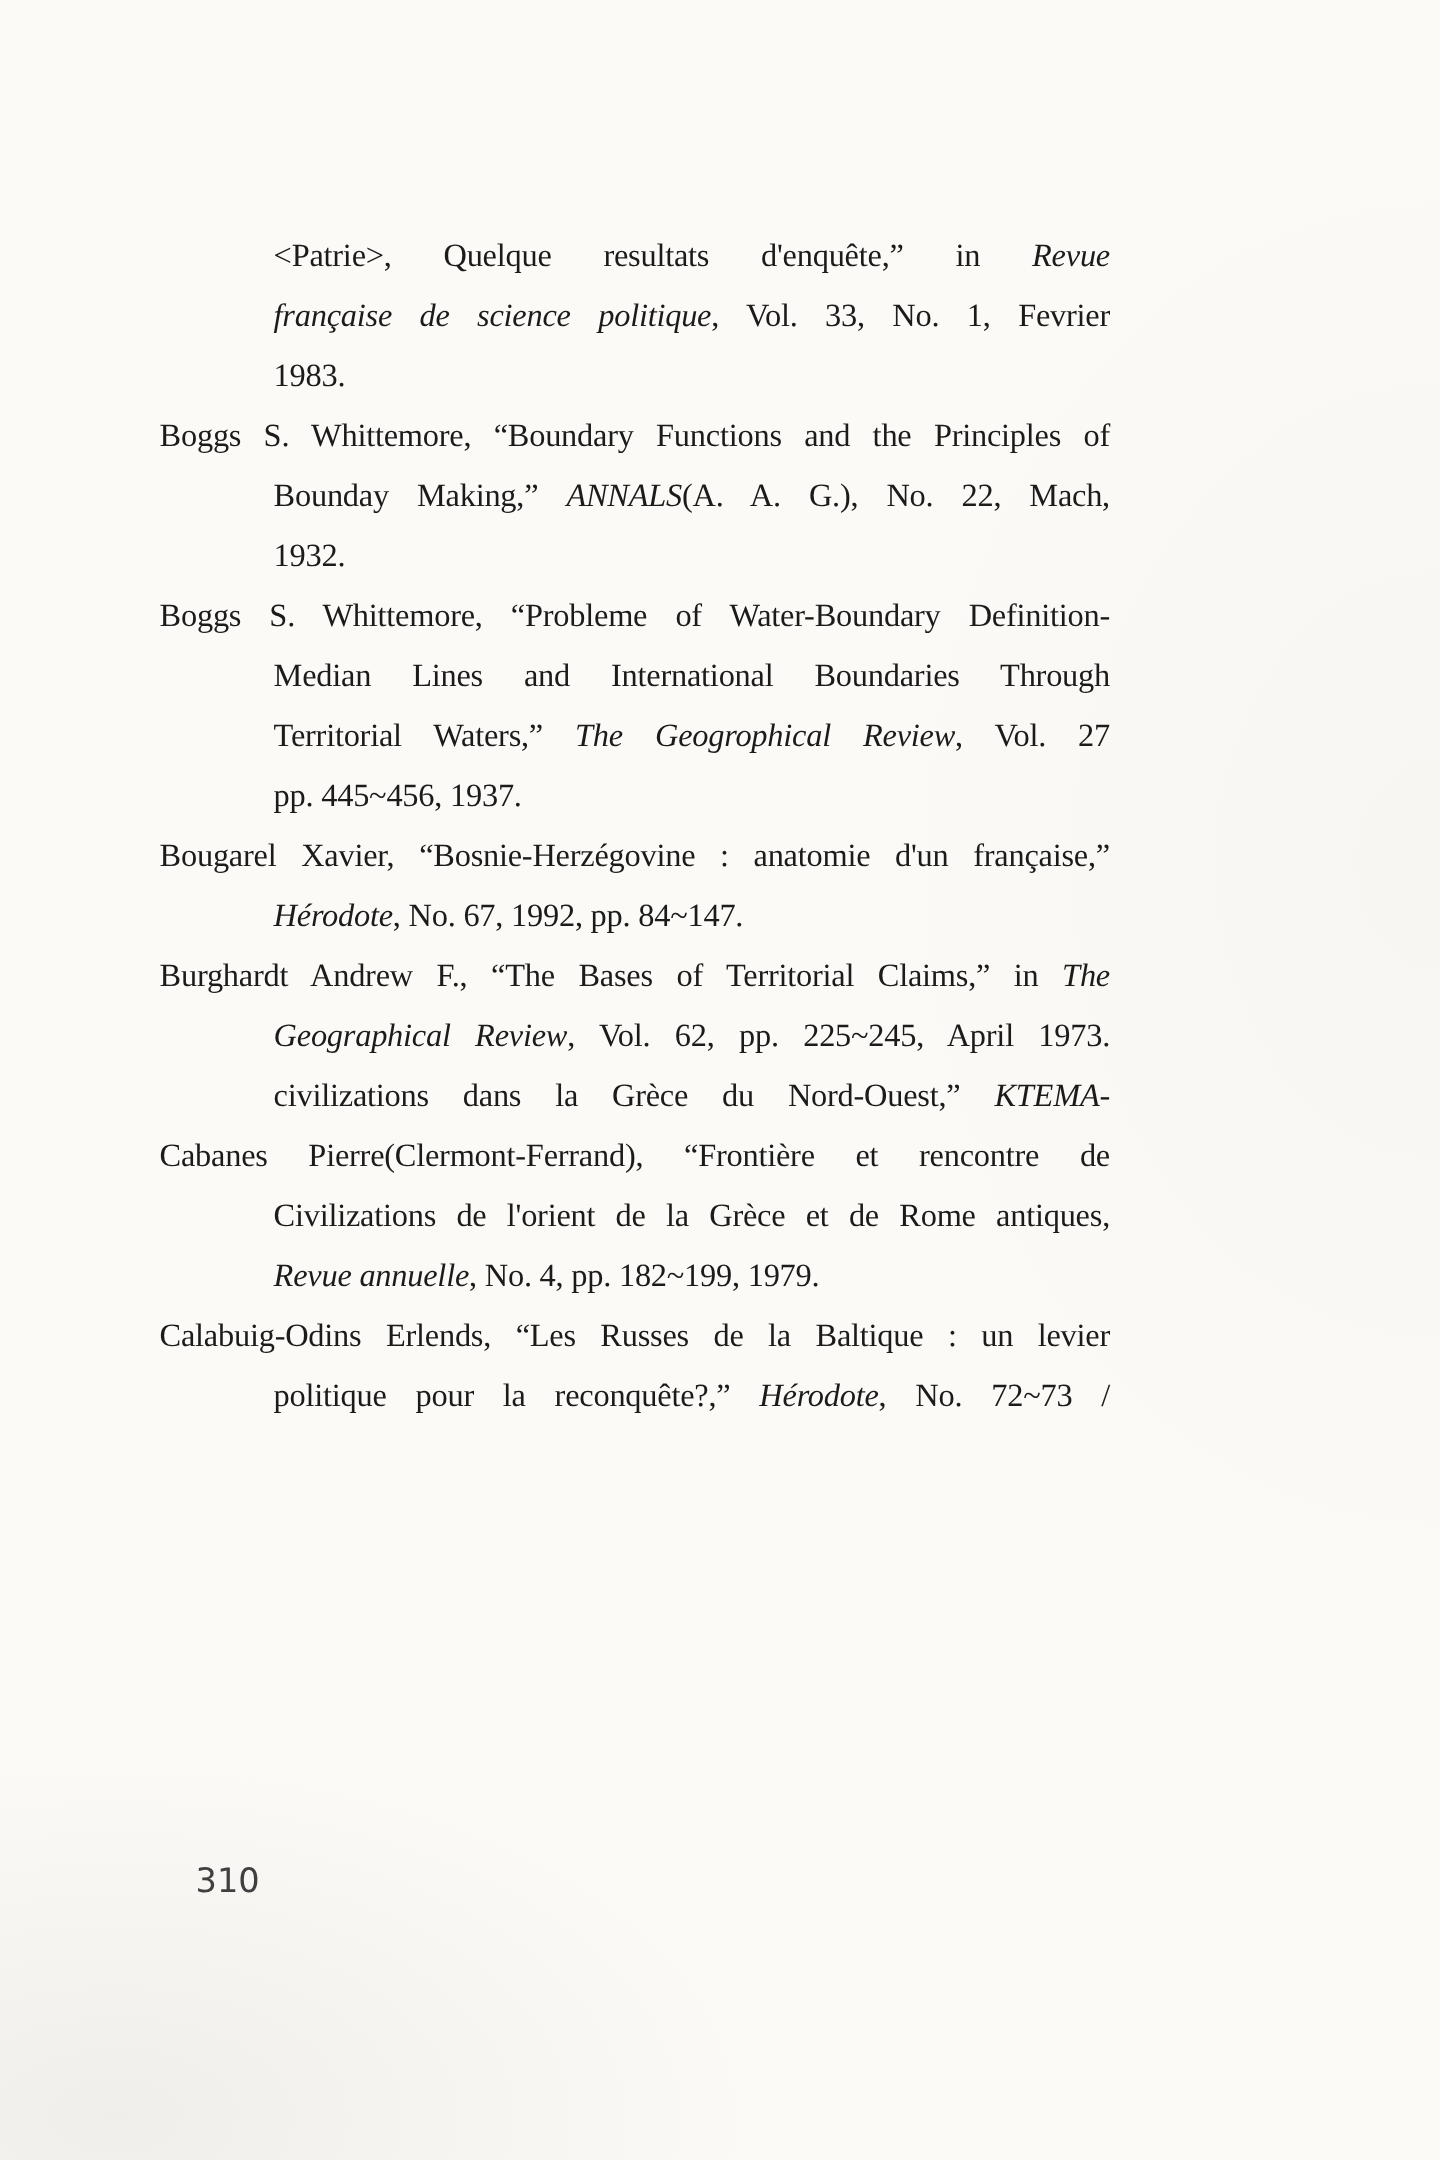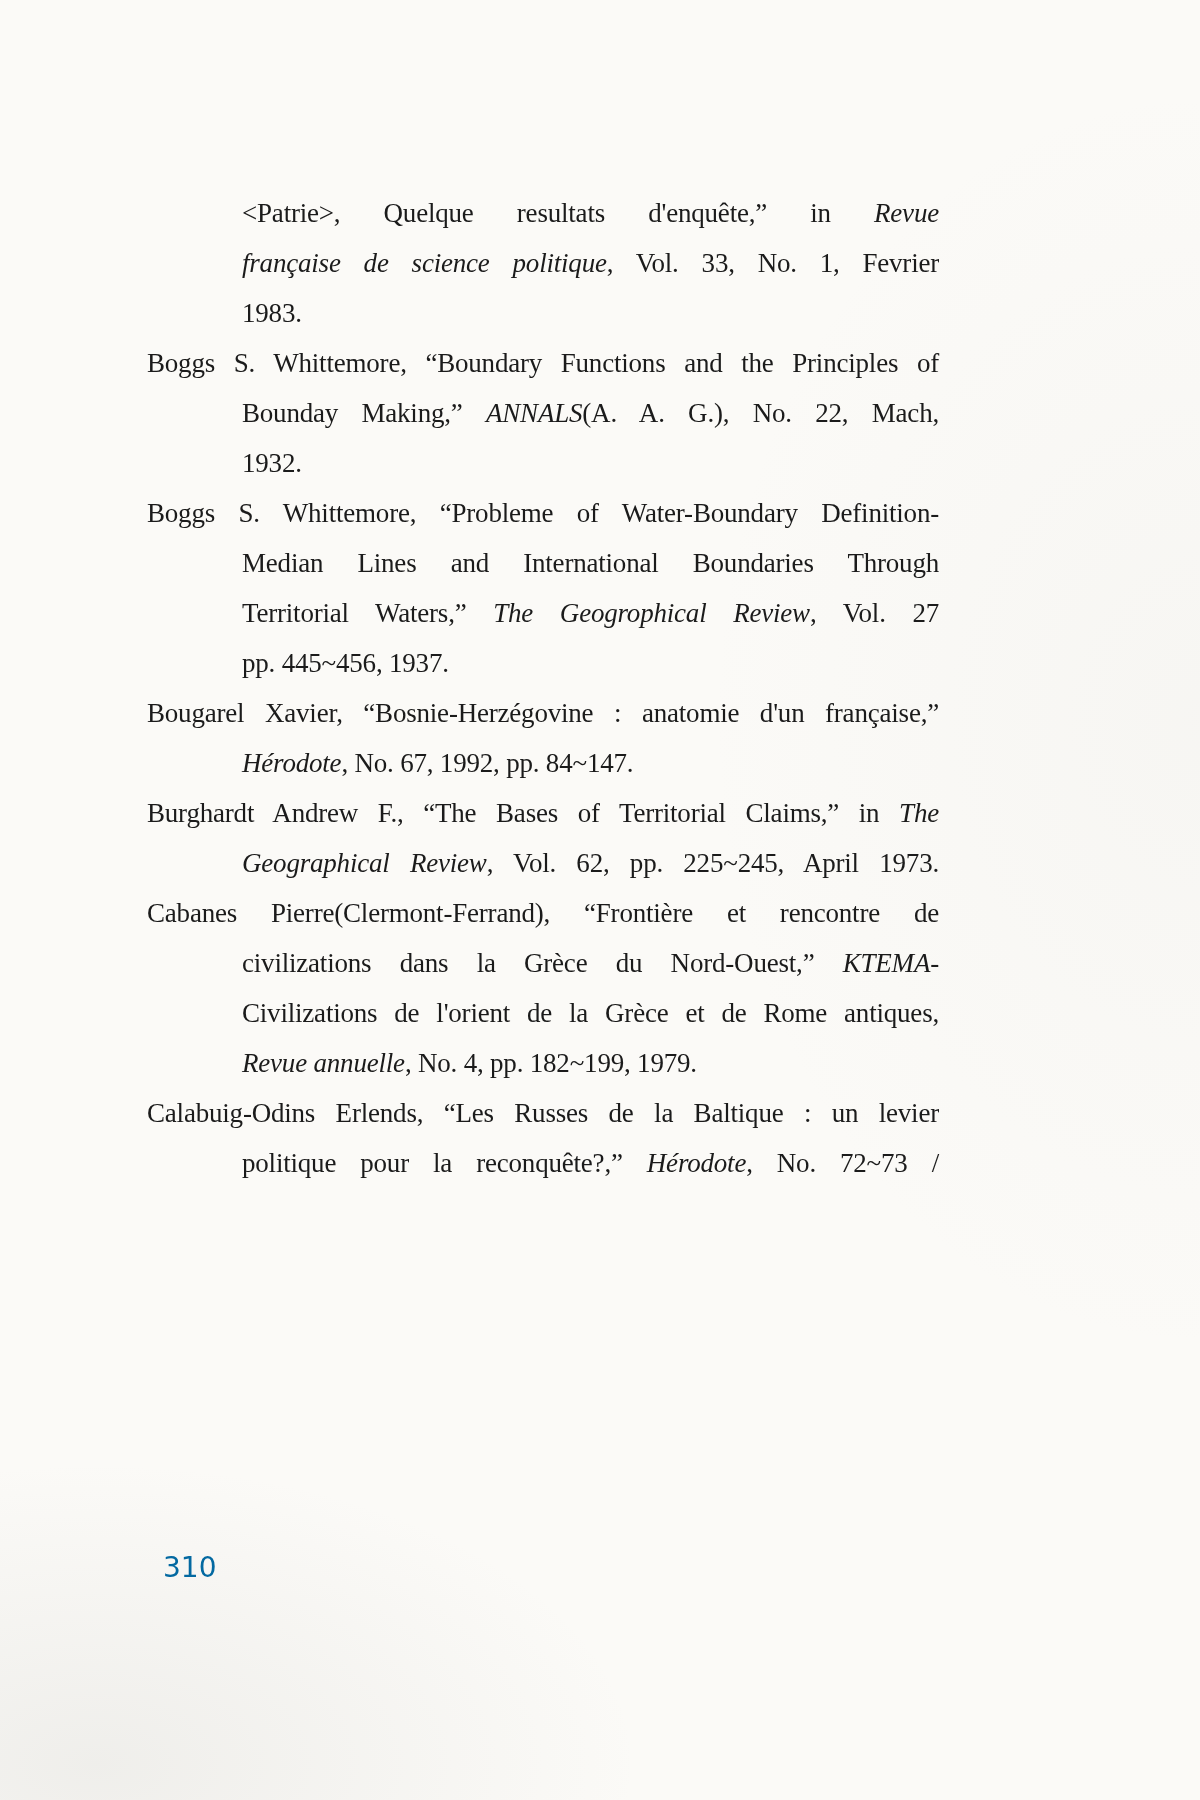--- a/index.html
+++ b/index.html
@@ -17,21 +17,21 @@
     overflow: hidden;
     font-family: "Liberation Serif", "DejaVu Serif", serif;
     color: #1b1b1b;
   }
   .scan-page {
     position: absolute;
     inset: 0;
   }
   .bib-block {
     position: absolute;
-    left: 147px;
+    left: 133px;
     top: 188px;
     width: 792px;
   }
   .entry {
     margin: 0;
   }
   .line {
     font-size: 27px;
     line-height: 50px;
     white-space: nowrap;
@@ -48,21 +48,21 @@
   .it {
     font-style: italic;
   }
   .page-number {
     position: absolute;
     left: 163px;
     top: 1548px;
     font-family: "DejaVu Sans", "Liberation Sans", sans-serif;
     font-size: 28px;
     line-height: 40px;
-    color: #0369a1;
+    color: #404040;
   }
 </style>
 </head>
 <body>
 
 <div class="scan-page">
   <div class="bib-block">
       <div class="entry">
         <div class="line indent just"><span>&lt;Patrie&gt;, Quelque resultats d'enquête,” in </span><span class="it">Revue</span></div>
         <div class="line indent just"><span class="it">française de science politique</span><span>, Vol. 33, No. 1, Fevrier</span></div>
@@ -81,22 +81,22 @@
       </div>
       <div class="entry">
         <div class="line just"><span>Bougarel Xavier, “Bosnie-Herzégovine : anatomie d'un française,”</span></div>
         <div class="line indent"><span class="it">Hérodote</span><span>, No. 67, 1992, pp. 84~147.</span></div>
       </div>
       <div class="entry">
         <div class="line just"><span>Burghardt Andrew F., “The Bases of Territorial Claims,” in </span><span class="it">The</span></div>
         <div class="line indent just"><span class="it">Geographical Review</span><span>, Vol. 62, pp. 225~245, April 1973.</span></div>
       </div>
       <div class="entry">
+        <div class="line indent just"><span>civilizations dans la Grèce du Nord-Ouest,” </span><span class="it">KTEMA-</span></div>
         <div class="line just"><span>Cabanes Pierre(Clermont-Ferrand), “Frontière et rencontre de</span></div>
-        <div class="line indent just"><span>civilizations dans la Grèce du Nord-Ouest,” </span><span class="it">KTEMA-</span></div>
         <div class="line indent just"><span>Civilizations de l'orient de la Grèce et de Rome antiques,</span></div>
         <div class="line indent"><span class="it">Revue annuelle</span><span>, No. 4, pp. 182~199, 1979.</span></div>
       </div>
       <div class="entry">
         <div class="line just"><span>Calabuig-Odins Erlends, “Les Russes de la Baltique : un levier</span></div>
         <div class="line indent just"><span>politique pour la reconquête?,” </span><span class="it">Hérodote</span><span>, No. 72~73 /</span></div>
       </div>
     </div>
   <div class="page-number">310</div>
 </div>

